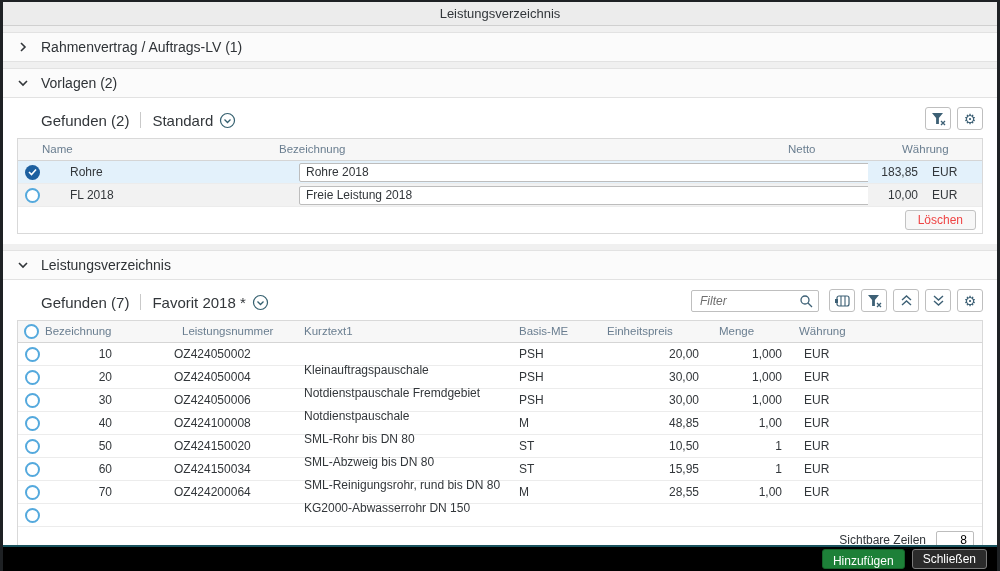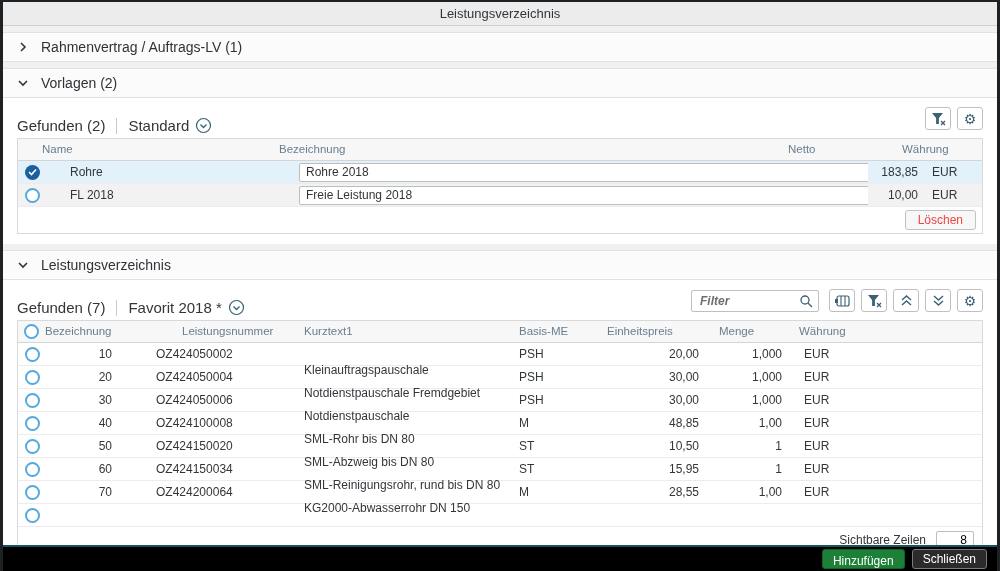--- a/index.html
+++ b/index.html
@@ -23,21 +23,21 @@
   
   .section-header{
     background:#fbfbfb; border-top:1px solid #e2e2e2; border-bottom:1px solid #e2e2e2;
     height:30px; display:flex; align-items:center; padding-left:14px;
     cursor:pointer; margin-top:6px;
   }
   .section-header .chev{ width:18px; display:flex; align-items:center; }
   .section-header .sec-label{ font-size:14px; color:#2f3337; margin-left:6px; }
   
   .panel{ background:#ffffff; padding:8px 14px 10px 14px; }
-  .tabs-row{ display:flex; align-items:flex-end; height:28px; margin-bottom:4px; position:relative; }
+  .tabs-row{ display:flex; align-items:center; height:28px; margin-bottom:4px; position:relative;margin-left:24px; }
   .tab-label{ font-size:15px; color:#32363a; }
   .tab-divider{ width:1px; height:16px; background:#c9c9c9; margin:0 11px; }
   .view-label{ font-size:15px; color:#32363a; margin-right:6px; }
   .toolbar-right{ position:absolute; right:0; top:1px; display:flex; gap:6px; align-items:center; }
   .icon-btn{
     width:26px; height:23px; background:#fff; border:1px solid #bfbfbf; border-radius:3px;
     display:flex; align-items:center; justify-content:center; cursor:pointer;
   }
   .gear-glyph{ font-size:14px; color:#3d6075; line-height:1; }
   
@@ -57,33 +57,32 @@
   .v-waehr{ flex:1; padding-left:14px; }
   .vrow.selrow{ background:#e3f1fb; }
   .vrow.altrow{ background:#f2f2f2; }
   .tbl-footer{ display:flex; justify-content:flex-end; align-items:center; height:26px; padding:0 6px; background:#fff; }
   .btn-light{
     background:#f7f7f7; border:1px solid #c2c2c2; border-radius:3px; height:20px;
     font-size:12px; color:#ef4444; padding:0 12px; cursor:pointer; font-family:"Liberation Sans",sans-serif;
   }
   
   .l-bez{ flex:0 0 66px; text-align:right; }
-  .l-num{ flex:0 0 192px; padding-left:44px; }
+  .l-num{ flex:0 0 192px; padding-left:62px; }
   .l-kurz{ flex:0 0 215px;margin-top:32px; }
   .l-basis{ flex:0 0 88px; }
   .l-preis{ flex:0 0 92px; text-align:right; }
   .l-menge{ flex:0 0 83px; text-align:right; }
   .l-waehr{ flex:1; padding-left:22px; }
   
   .filter-wrap{ position:relative; margin-right:4px; }
   .filter-input{
     width:128px; height:22px; border:1px solid #bfbfbf; border-radius:2px;
     padding:0 28px 0 8px; font-size:12px; font-style:italic; color:#32363a;
     font-family:"Liberation Sans",sans-serif;
-    font-weight:bold;
   }
   .filter-input::placeholder{ color:#6f6f6f; font-style:italic; }
   .search-ico{ position:absolute; right:6px; top:4px; }
   
   .lv-footer{ display:flex; justify-content:flex-end; align-items:center; gap:10px; height:26px; padding:0 8px; }
   .lv-footer .vis-label{ font-size:12px; color:#32363a; }
   .vis-input{ width:38px; height:19px; border:1px solid #bdbdbd; border-radius:2px; text-align:right; padding:0 6px; font-size:12px; font-family:"Liberation Sans",sans-serif; }
   
   .footerbar{
     position:absolute; left:0; right:0; bottom:0; height:26px; background:#000;

